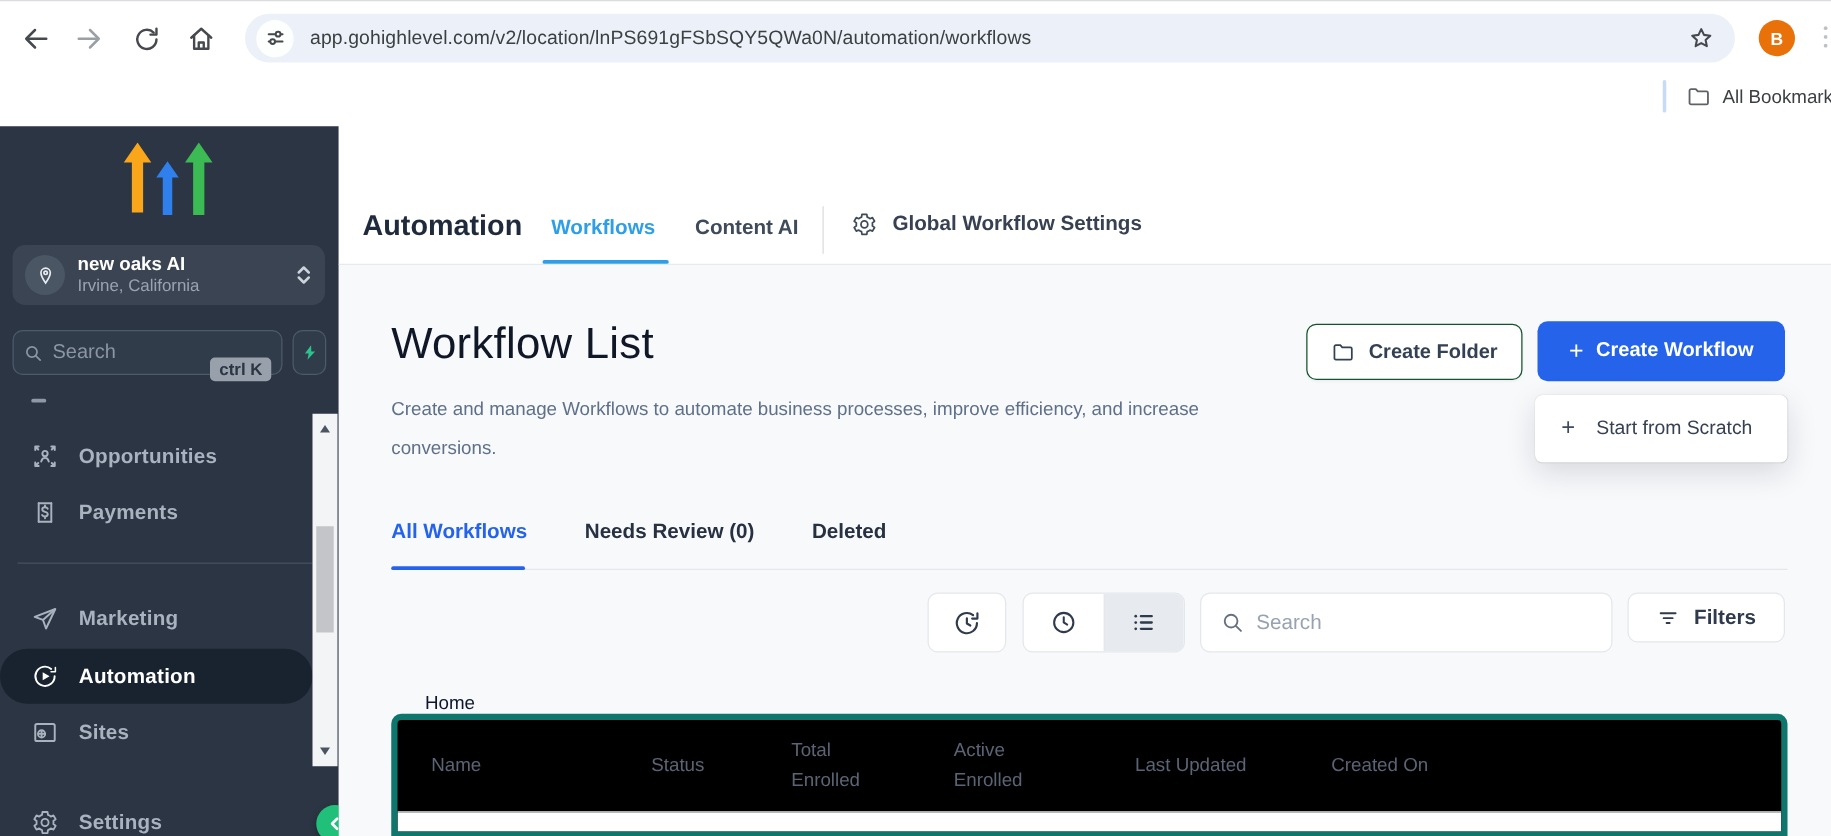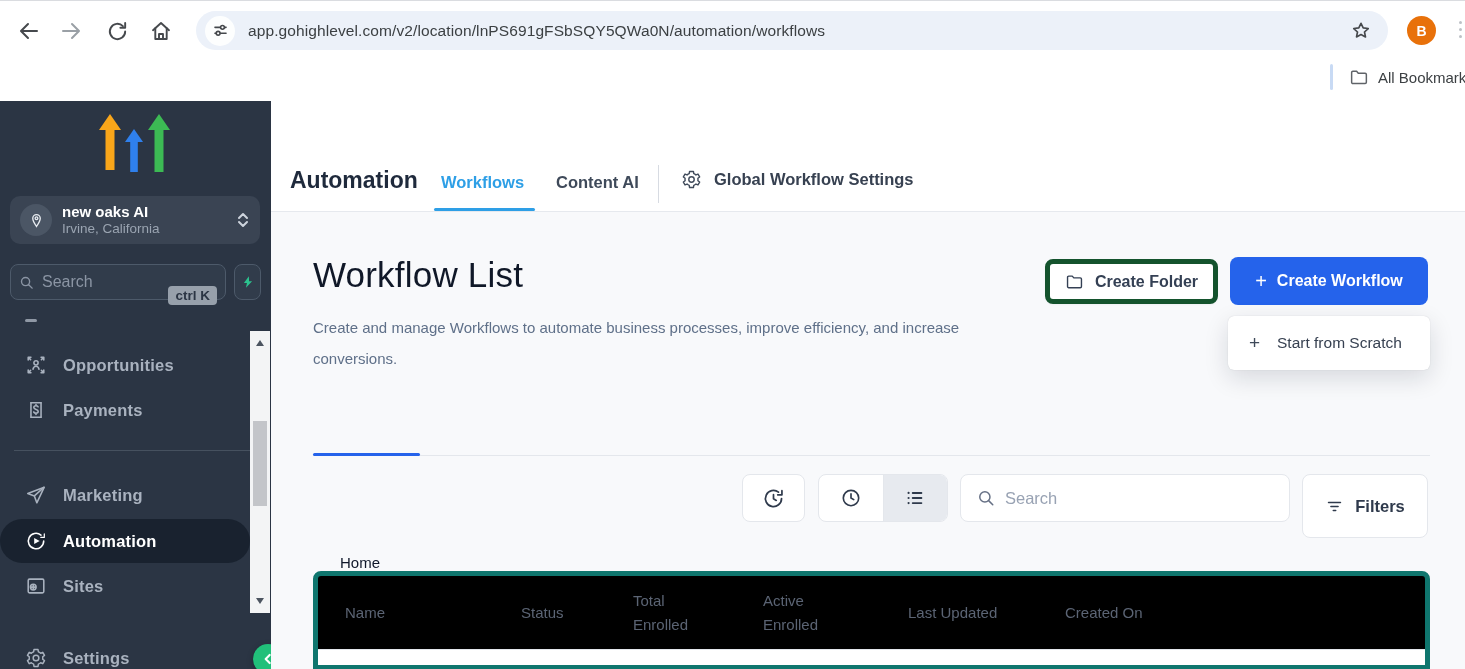--- a/index.html
+++ b/index.html
@@ -66,21 +66,21 @@
   .mtab-underline { position:absolute; left:163px; top:107px; width:101px; height:3px; background:#2e9fe6; border-radius:2px; }
   .mtab-content { position:absolute; left:285px; top:72px; font-size:16.5px; font-weight:600; color:#3f4a5a; }
   .mtab-divider { position:absolute; left:387px; top:64px; width:1px; height:38px; background:#d7dbe2; }
   .gws { position:absolute; left:410px; top:68px; display:flex; align-items:center; color:#3f4a5a; }
   .gws .gws-label { margin-left:12px; font-size:16.5px; font-weight:600; color:#374151; }
 
   
   #content { position:absolute; left:271px; top:211px; width:1194px; height:458px; background:#f8f9fb; }
   .page-title { position:absolute; left:42px; top:43px; font-size:35px; font-weight:400; color:#101828; letter-spacing:.2px; }
   .page-desc { position:absolute; left:42px; top:100px; width:710px; font-size:15px; line-height:31px; color:#5f7089; }
-  .btn-folder { position:absolute; left:774px; top:47px; width:173px; height:45px; background:#fff; border:5px solid #14532d; border-radius:8px; display:flex; align-items:center; justify-content:center; gap:11px; color:#344054; font-size:16px; font-weight:700; box-shadow:0 1px 2px rgba(16,24,40,.04); }
+  .btn-folder { position:absolute; left:774px; top:47px; width:173px; height:45px; background:#fff; border:1px solid #14532d; border-radius:8px; display:flex; align-items:center; justify-content:center; gap:11px; color:#344054; font-size:16px; font-weight:700; box-shadow:0 1px 2px rgba(16,24,40,.04); }
   .btn-create { position:absolute; left:959px; top:45px; width:198px; height:48px; background:#2563eb; border-radius:8px; display:flex; align-items:center; justify-content:center; gap:10px; color:#fff; font-size:16px; font-weight:700; }
   .btn-create .plus { font-size:20px; font-weight:400; line-height:1; }
   .create-menu { position:absolute; left:957px; top:104px; width:202px; background:#fff; border-radius:6px; box-shadow:0 8px 24px rgba(16,24,40,.14), 0 0 1px rgba(16,24,40,.2); padding:6px 0; z-index:6; }
   .create-menu .menu-item { height:42px; display:flex; align-items:center; padding-left:17px; gap:13px; color:#374151; font-size:15.5px; cursor:pointer; }
   .create-menu .menu-item .mi-icon { color:#3f4a5a; width:19px; display:flex; justify-content:center; }
   .create-menu .menu-item .mi-plus { font-size:19px; color:#3f4a5a; }
 
   .subtabs { position:absolute; left:42px; top:204px; display:flex; gap:46px; }
   .subtab { font-size:16.5px; font-weight:600; color:#273142; padding-bottom:17px; }
   .subtab.active { color:#2563eb; }
@@ -89,21 +89,21 @@
 
   .tool-btn { position:absolute; top:262px; height:48px; background:#fff; border:1px solid #e4e7ec; border-radius:8px; display:flex; align-items:center; justify-content:center; color:#2f3a4c; }
   .seg-group { position:absolute; left:547px; top:262px; width:130px; height:48px; border:1px solid #e4e7ec; border-radius:8px; background:#fff; display:flex; overflow:hidden; }
   .seg { flex:1; display:flex; align-items:center; justify-content:center; color:#2f3a4c; }
   .seg.selected { background:#e7eaef; }
   .seg + .seg { border-left:1px solid #e4e7ec; }
   .wf-search { position:absolute; left:689px; top:262px; width:330px; height:48px; background:#fff; border:1px solid #e4e7ec; border-radius:8px; display:flex; align-items:center; padding:0 16px; }
   .wf-search svg { color:#667085; flex:none; }
   .wf-search input { flex:1; min-width:0; border:0; outline:0; background:transparent; margin-left:10px; font-size:16.5px; color:#344054; font-family:inherit; }
   .wf-search input::placeholder { color:#98a2b3; }
-  .btn-filters { position:absolute; left:1031px; top:262px; width:126px; height:64px; background:#fff; border:1px solid #e4e7ec; border-radius:8px; display:flex; align-items:center; justify-content:center; gap:11px; color:#2f3a4c; font-size:16.5px; font-weight:600; }
+  .btn-filters { position:absolute; left:1031px; top:262px; width:126px; height:40px; background:#fff; border:1px solid #e4e7ec; border-radius:8px; display:flex; align-items:center; justify-content:center; gap:11px; color:#2f3a4c; font-size:16.5px; font-weight:600; }
 
   .breadcrumb-home { position:absolute; left:69px; top:342px; font-size:15px; color:#0f172a; }
   .wf-table { position:absolute; left:42px; top:359px; width:1117px; height:99px; border:5px solid #0f766e; border-radius:8px 8px 0 0; background:#000000; overflow:hidden; }
   .wf-thead { display:flex; align-items:center; height:74px; border-bottom:1px solid #e4e7ec; padding-left:27px; }
   .th { font-size:15px; color:#5b6474; line-height:24px; }
   .th-name { width:176px; }
   .th-status { width:112px; }
   .th-total { width:130px; } .th-total .th, .th-active .th { width:72px; }
   .th-active { width:145px; }
   .th-updated { width:157px; }
@@ -372,20 +372,25 @@
       <span>Create Workflow</span>
     </div>
 
     <div class="create-menu">
       <div class="menu-item">
         <span class="mi-icon mi-plus">+</span>
         <span>Start from Scratch</span>
       </div>
     </div>
 
+    <div class="subtabs">
+      <div class="subtab active">All Workflows</div>
+      <div class="subtab">Needs Review (0)</div>
+      <div class="subtab">Deleted</div>
+    </div>
     <div class="subtab-border"></div>
     <div class="subtab-underline"></div>
 
     <div class="tool-btn" style="left:471px;width:63px;">
       <svg width="23" height="23" viewBox="0 0 24 24" fill="none" stroke="currentColor" stroke-width="1.8" stroke-linecap="round" stroke-linejoin="round">
           <path d="M20.4 12a8.4 8.4 0 1 1-3.2-6.6"></path>
           <path d="M20.8 3.8v4.4h-4.4"></path>
           <path d="M12 8v4.3l2.9 1.7"></path>
         </svg>
     </div>

